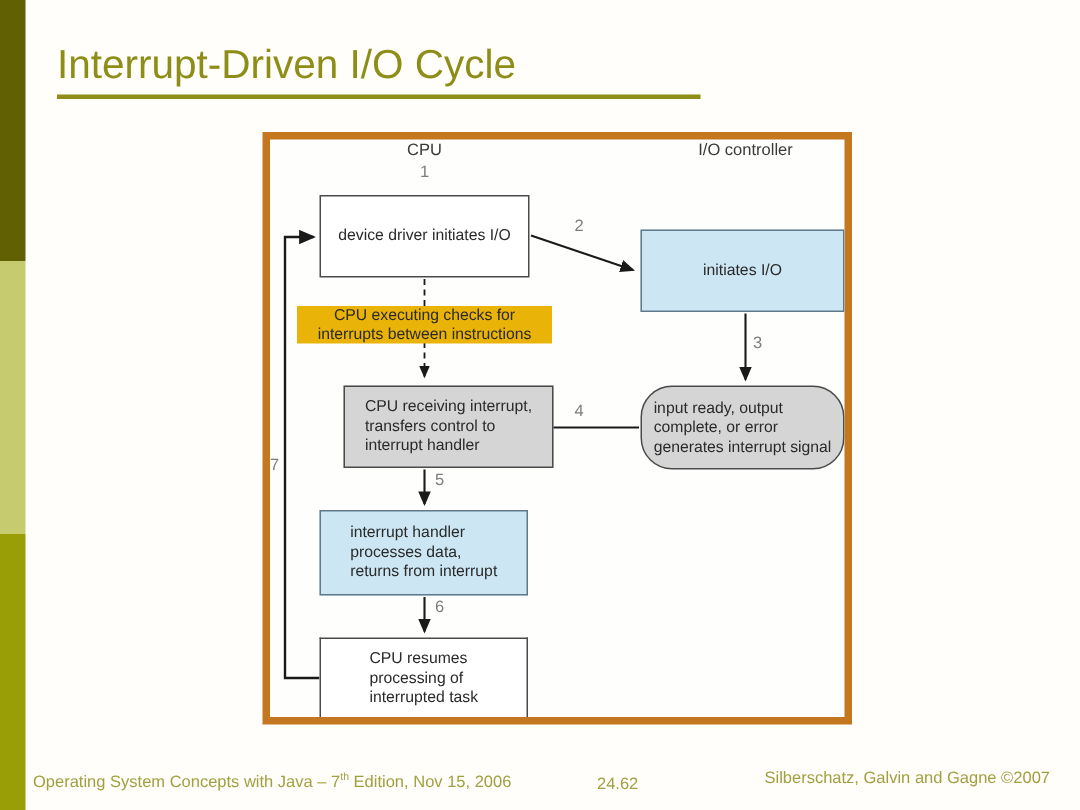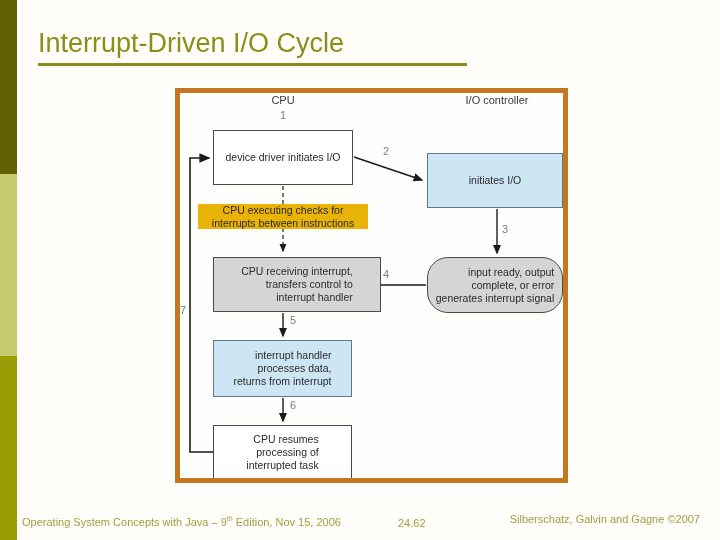--- a/index.html
+++ b/index.html
@@ -38,30 +38,30 @@
   .step-1 { left:100px; top:16px;  }
   .step-2 { left:203px; top:52px;  }
   .step-3 { left:322px; top:130px; }
   .step-4 { left:203px; top:175px; }
   .step-5 { left:110px; top:221px; }
   .step-6 { left:110px; top:306px; }
   .step-7 { left:0px;   top:211px; }
 
   .dbox {
     position:absolute; display:flex; align-items:center; justify-content:center;
-    text-align:right; font-size:10.5px; line-height:13px; color:#2a2a2a;
+    text-align:left; font-size:10.5px; line-height:13px; color:#2a2a2a;
     border:1px solid #4a4a4a; box-sizing:border-box; padding:0 2px;
   }
   .fill-white { background:#ffffff; }
   .fill-blue  { background:#cce6f3; border-color:#5f788a; }
   .fill-gray  { background:#d5d5d5; }
 
   .box-device    { left:33px;  top:37px;  width:140px; height:55px; }
   .box-initiates { left:247px; top:60px;  width:136px; height:55px; }
-  .box-receiving { left:33px;  top:164px; width:168px; height:55px; }
+  .box-receiving { left:49px;  top:164px; width:140px; height:55px; }
   .box-input     { left:247px; top:164px; width:136px; height:56px;border-radius:21px; }
   .box-handler   { left:33px;  top:247px; width:139px; height:57px; }
   .box-resumes   { left:33px;  top:332px; width:139px; height:53px; border-bottom:none; }
 
   .float-note {
     position:absolute; left:18px; top:111px; width:170px;
     background:#eab308; text-align:center;
     font-size:10.5px; line-height:12.5px; color:#2a2a2a;
   }
 
@@ -134,16 +134,16 @@
     <span>interrupt handler<br>processes data,<br>returns from interrupt</span>
   </div>
 
   <div class="dbox fill-white box-resumes">
     <span>CPU resumes<br>processing of<br>interrupted task</span>
   </div>
 
 </div>
 
 <div class="footer-text footer-left">
-  <span>Operating System Concepts with Java – 9</span><sup>th</sup><span> Edition, Nov 15, 2006</span>
+  <span>Operating System Concepts with Java – 7</span><sup>th</sup><span> Edition, Nov 15, 2006</span>
 </div>
 <div class="footer-text footer-page">24.62</div>
 <div class="footer-text footer-right">Silberschatz, Galvin and Gagne ©2007</div>
 
 </body></html>

